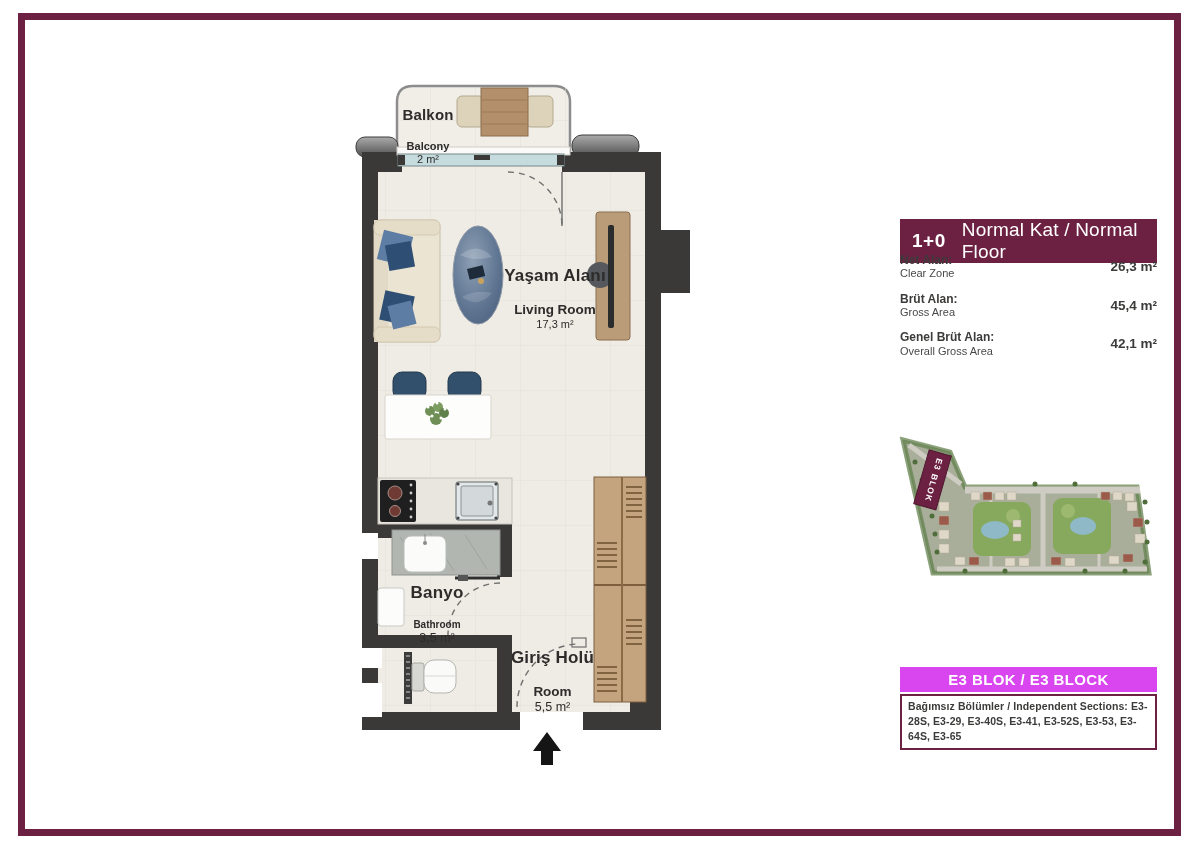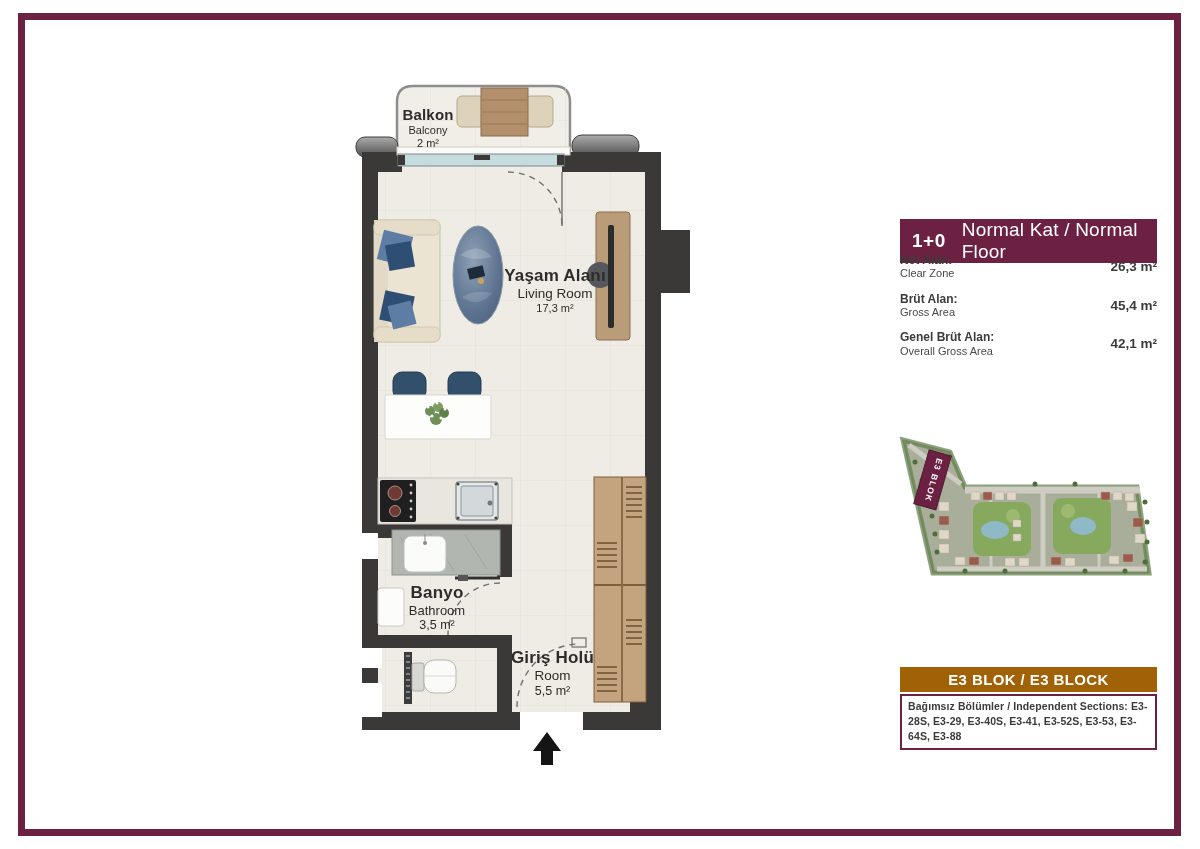--- a/index.html
+++ b/index.html
@@ -8,53 +8,53 @@
     font-family:"Liberation Sans","DejaVu Sans",sans-serif;color:#2d2c2b;
   }
   .frame{
     position:absolute;left:18px;top:13px;width:1163px;height:823px;
     border:7px solid #6d2142;box-sizing:border-box;
   }
   svg{position:absolute;}
   
   .room-label{position:absolute;text-align:center;color:#2d2c2b;z-index:5;line-height:1.18;}
   .rl-tr{font-weight:700;letter-spacing:.2px;}
-  .rl-en{font-weight:400;}
+  .rl-en{font-weight:700;margin-top:16px;}
   .rl-area{font-weight:400;}
   #lbl-balcony{left:368px;top:106px;width:120px;}
   #lbl-balcony .rl-tr{font-size:15px;}
   #lbl-balcony .rl-en,#lbl-balcony .rl-area{font-size:11px;}
   #lbl-living{left:480px;top:266px;width:150px;}
   #lbl-living .rl-tr{font-size:17px;}
   #lbl-living .rl-en{font-size:13.5px;}
   #lbl-living .rl-area{font-size:11px;}
   #lbl-bath{left:377px;top:583px;width:120px;}
   #lbl-bath .rl-tr{font-size:17px;}
-  #lbl-bath .rl-en{font-size:13px;}
+  #lbl-bath .rl-en{font-size:10px;}
   #lbl-bath .rl-area{font-size:12.5px;}
   #lbl-hall{left:480px;top:648px;width:145px;}
   #lbl-hall .rl-tr{font-size:17px;}
   #lbl-hall .rl-en{font-size:13.5px;}
   #lbl-hall .rl-area{font-size:12.5px;}
   
   .info-header{
     position:absolute;left:900px;top:219px;width:257px;height:44px;background:#6d2142;
     display:flex;align-items:center;box-sizing:border-box;padding:0 12px;color:#fff;
   }
   .info-header .unit{font-size:19px;font-weight:700;letter-spacing:.5px;}
   .info-header .floor{font-size:19px;font-weight:400;margin-left:16px;letter-spacing:.2px;}
   .info-rows{position:absolute;left:900px;top:253px;width:257px;}
   .info-row{display:flex;justify-content:space-between;align-items:center;margin-bottom:11px;}
   .info-row .lt{line-height:1.2;}
   .info-row .lt .tr{font-size:12px;font-weight:700;color:#3c3b3a;}
   .info-row .lt .en{font-size:11px;color:#4a4948;}
   .info-row .val{font-size:13.5px;font-weight:600;color:#3c3b3a;white-space:nowrap;}
   
   .banner{
-    position:absolute;left:900px;top:667px;width:257px;height:25px;background:#a16207;
+    position:absolute;left:900px;top:667px;width:257px;height:25px;background:#d946ef;
     color:#fff;font-size:15px;font-weight:700;display:flex;align-items:center;justify-content:center;
     letter-spacing:.4px;
   }
   .sections-box{
     position:absolute;left:900px;top:694px;width:257px;box-sizing:border-box;
     border:2px solid #6d2142;background:#fff;padding:3px 6px;
     font-size:10.5px;font-weight:700;color:#3c3b3a;line-height:1.45;letter-spacing:.1px;
   }
 </style>
 </head>
@@ -350,15 +350,15 @@
       <circle cx="190" cy="139" r="2.5"></circle>
         <circle cx="230" cy="139" r="2.5"></circle>
     </g>
     <g transform="rotate(16 38 48)">
       <rect x="26" y="20" width="23" height="56" fill="#6d2142" stroke="#4f1830"></rect>
       <text x="38" y="48" transform="rotate(90 38 48)" text-anchor="middle" dominant-baseline="middle" fill="#ffffff" font-size="8.5" font-weight="700" letter-spacing="1.2" font-family="Liberation Sans, DejaVu Sans, sans-serif">E3 BLOK</text>
     </g>
   </svg>
 
   <div class="banner">E3 BLOK / E3 BLOCK</div>
-  <div class="sections-box">Bağımsız Bölümler / Independent Sections: E3-28S, E3-29, E3-40S, E3-41, E3-52S, E3-53, E3-64S, E3-88</div>
+  <div class="sections-box">Bağımsız Bölümler / Independent Sections: E3-28S, E3-29, E3-40S, E3-41, E3-52S, E3-53, E3-64S, E3-65</div>
 
 </div>
 
 </body></html>

